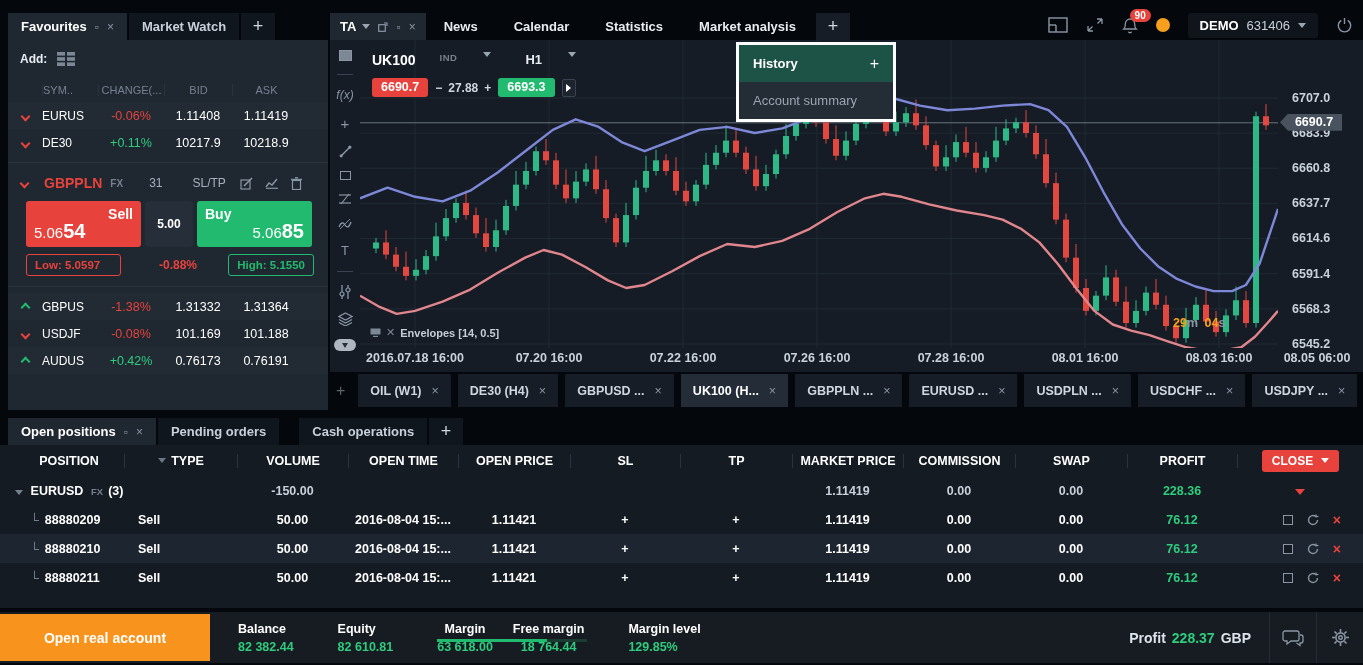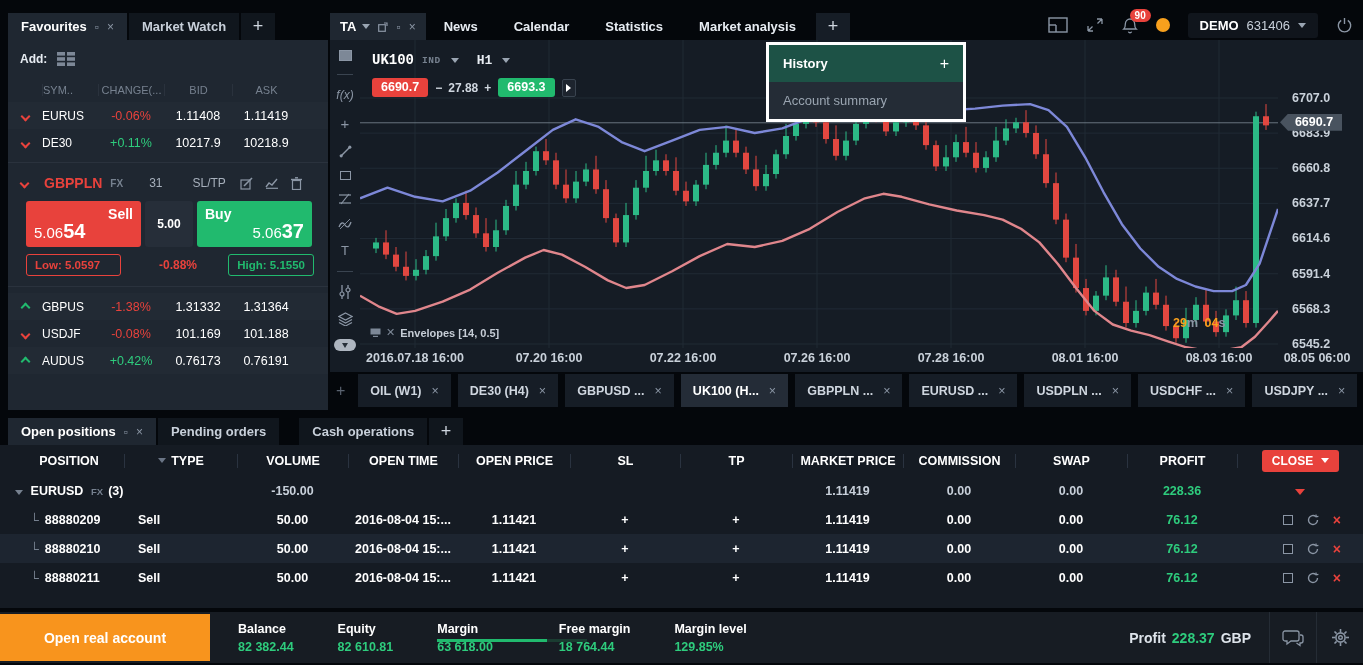--- a/index.html
+++ b/index.html
@@ -71,37 +71,37 @@
   .rect-tool { width:11px; height:9px; border:1px solid #8b96a5; display:inline-block; }
   .rect-fill { width:13px; height:11px; border:1px solid #8b96a5; background:#7d8897; display:inline-block; }
   .pill { width:22px; height:12px; background:#aeb6c0; border-radius:6px; display:flex; align-items:center; justify-content:center; }
   .pill .caret { border-top-color:#273039; border-left-width:3px; border-right-width:3px; }
   #plot { position:absolute; left:30px; top:0; width:918px; height:308px; cursor:crosshair; }
   #price-axis { position:absolute; left:948px; top:0; width:85px; height:332px; font-weight:bold; color:#c9d1da; font-size:12.5px; }
   .ptick { position:absolute; left:14px; }
   #cur-tag { position:absolute; left:2px; width:62px; background:#49535f; color:#fff; text-align:center; padding:1px 0 2px 6px; clip-path:polygon(8px 0,100% 0,100% 100%,8px 100%,0 50%); font-size:12.5px; }
   #time-axis { position:absolute; left:30px; top:308px; width:1000px; height:22px; font-weight:bold; color:#c9d1da; font-size:12.5px; }
   .ttick { position:absolute; top:3px; transform:translateX(-50%); white-space:nowrap; }
-  #chart-head { position:absolute; left:42px; top:12px; display:flex; align-items:center; gap:8px;font-family:Liberation Mono, monospace; }
+  #chart-head { position:absolute; left:42px; top:12px; display:flex; align-items:flex-start; gap:24px; }
   #chart-head .sym { font-size:14px; font-weight:bold; color:#fff; }
   #chart-head .mkt { font-size:9.5px; font-weight:bold; color:#76818f; letter-spacing:.5px; }
   #chart-head .tf { font-size:13px; font-weight:bold; color:#e7ecf2; margin-left:10px; }
   #chart-head .caret { margin-left:2px; }
   #price-badges { position:absolute; left:42px; top:38px; display:flex; align-items:center; gap:7px; }
   .badge { padding:2px 9px 3px; border-radius:3px; color:#fff; font-weight:bold; font-size:12.5px; }
   .badge.sell { background:#e8423c; } .badge.buy { background:#21ba6e; }
   .stepper { display:flex; align-items:center; gap:6px; color:#cfd6df; font-weight:bold; }
   .expander { width:14px; height:18px; background:#1d242e; border:1px solid #39434f; border-radius:2px; display:flex; align-items:center; justify-content:center; }
   .expander i { width:0; height:0; border-top:4px solid transparent; border-bottom:4px solid transparent; border-left:5px solid #fff; }
   #ind-label { position:absolute; left:40px; top:286px; display:flex; align-items:center; gap:5px; font-weight:bold; font-size:11px; color:#c6cdd6; }
   #countdown { position:absolute; left:843px; top:276px; font-weight:bold; font-size:12.5px; color:#8b96a5; }
   #countdown b { color:#f8a01d; font-weight:bold; }
 
   
-  #dropdown { position:absolute; left:766px; top:42px; width:200px; border:3px solid #fff; z-index:50; }
+  #dropdown { position:absolute; left:736px; top:42px; width:160px; border:3px solid #fff; z-index:50; }
   .dd-item { height:37px; display:flex; align-items:center; justify-content:space-between; padding:0 14px; font-size:13px; cursor:pointer; }
   .dd-item.accent { background:#1d5246; color:#fff; font-weight:bold; }
   .dd-item.plain { background:#242c36; color:#9aa5b1; }
   .dd-item .plus { font-size:16px; font-weight:normal; }
 
   
   #top-right { position:absolute; right:10px; top:10px; height:30px; display:flex; align-items:center; gap:18px; }
   .bell-wrap { position:relative; }
   .noti { position:absolute; top:-8px; left:8px; background:#e8423c; color:#fff; font-size:10px; font-weight:bold; border-radius:8px; padding:1px 5px; }
   .dot { width:14px; height:14px; border-radius:50%; background:#f8a01d; }
@@ -142,21 +142,21 @@
   .copy-ic:before { left:0; bottom:0; } .copy-ic:after { right:0; top:0; background:#151b23; }
   .x-red { color:#e8423c; font-weight:bold; font-size:14px; }
   .filter-ic { width:0;height:0;border-left:4px solid transparent;border-right:4px solid transparent;border-top:5px solid #6a7585; }
 
   
   #statusbar { position:absolute; left:0; top:612px; width:1363px; height:51px; background:#171c23; display:flex; align-items:center; }
   #open-real { width:210px; height:47px; margin:2px 0 2px 0; background:#f8941d; color:#fff; font-weight:bold; font-size:14px; border:0; cursor:pointer; }
   #stats { display:flex; gap:44px; margin-left:28px; }
   .stat .lb { color:#fff; font-weight:bold; font-size:12.5px; margin-bottom:4px; }
   .stat .vl { color:#2ecc7d; font-weight:bold; font-size:12.5px; }
-  #margin-group { position:relative; display:flex; gap:66px; }
+  #margin-group { position:relative; display:flex; gap:20px;text-align:center; }
   #margin-bar { position:absolute; left:0; top:17px; width:150px; height:3px; background:#1a3c31; }
   #margin-bar i { display:block; height:3px; width:73%; background:#21ba6e; }
   #profit-box { margin-left:auto; display:flex; align-items:center; font-weight:bold; font-size:14px; gap:6px; padding-right:18px; }
   .sb-sep { width:1px; height:51px; background:#252c35; }
   .sb-ic { width:46px; display:flex; align-items:center; justify-content:center; color:#8b96a5; cursor:pointer; }
 
   svg.glyph { display:block; }
 </style>
 </head>
 <body>
@@ -245,21 +245,21 @@
       </span>
     </div>
     <div class="trade-row">
       <div class="btn-sell">
         <span class="lbl">Sell</span>
         <span class="px"><span>5.06</span><b>54</b></span>
       </div>
       <div class="vol-box">5.00</div>
       <div class="btn-buy">
         <span class="lbl">Buy</span>
-        <span class="px"><span>5.06</span><b>37</b></span>
+        <span class="px"><span>5.06</span><b>85</b></span>
       </div>
     </div>
     <div class="lh-row">
       <span class="lh-box low">Low: 5.0597</span>
       <span class="mid-chg">-0.88%</span>
       <span class="lh-box high">High: 5.1550</span>
     </div>
     <div class="divider-h" style="margin-top:10px;"></div>
     <div id="wl-rows2">
         <div class="wl-row">

